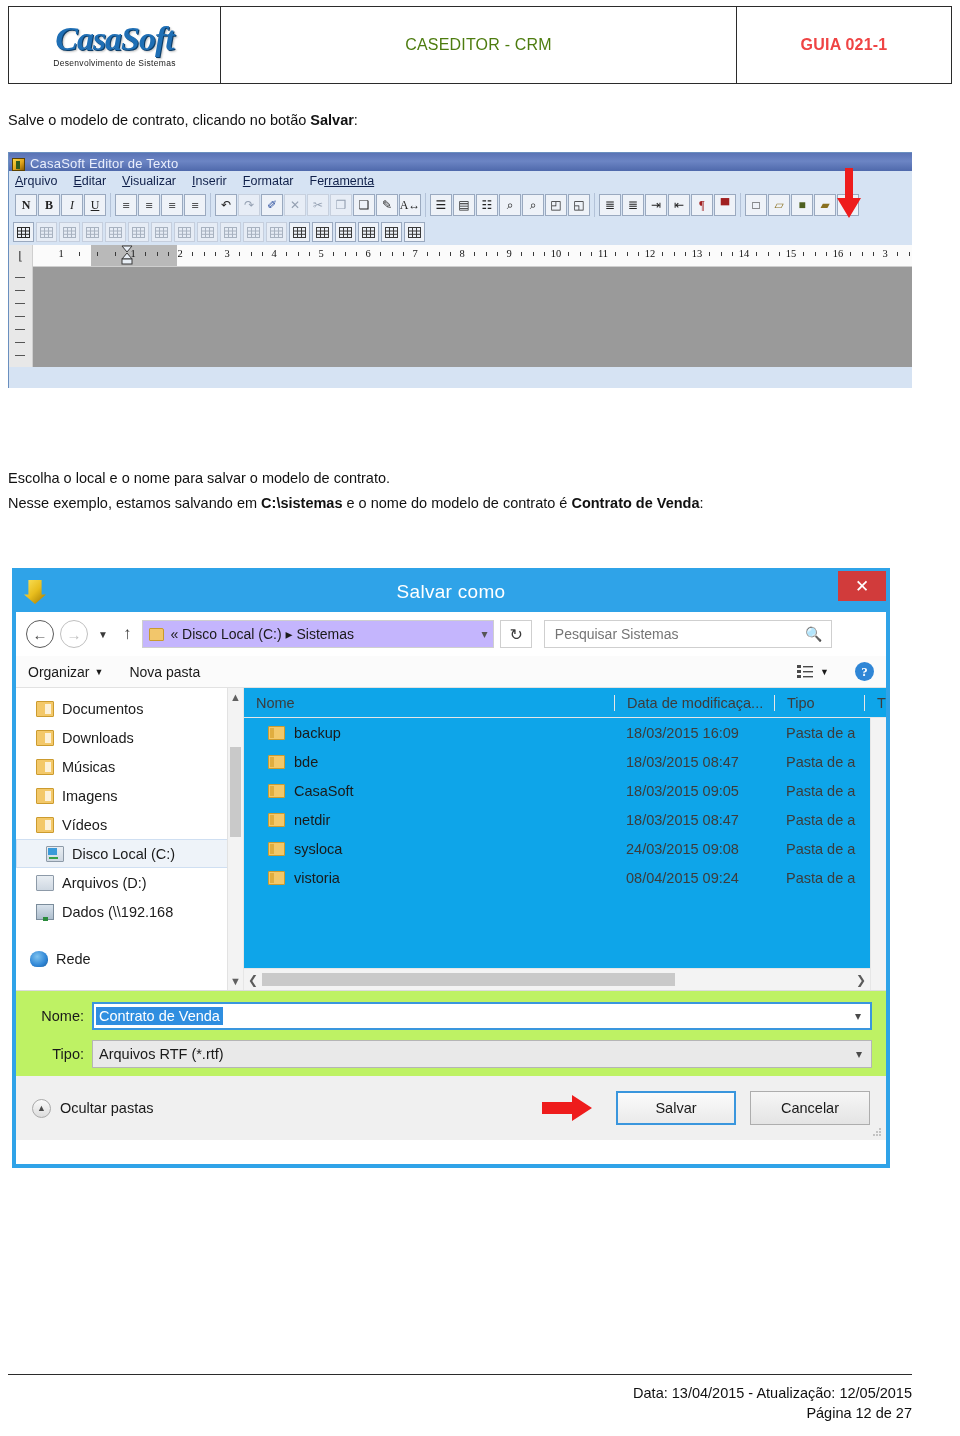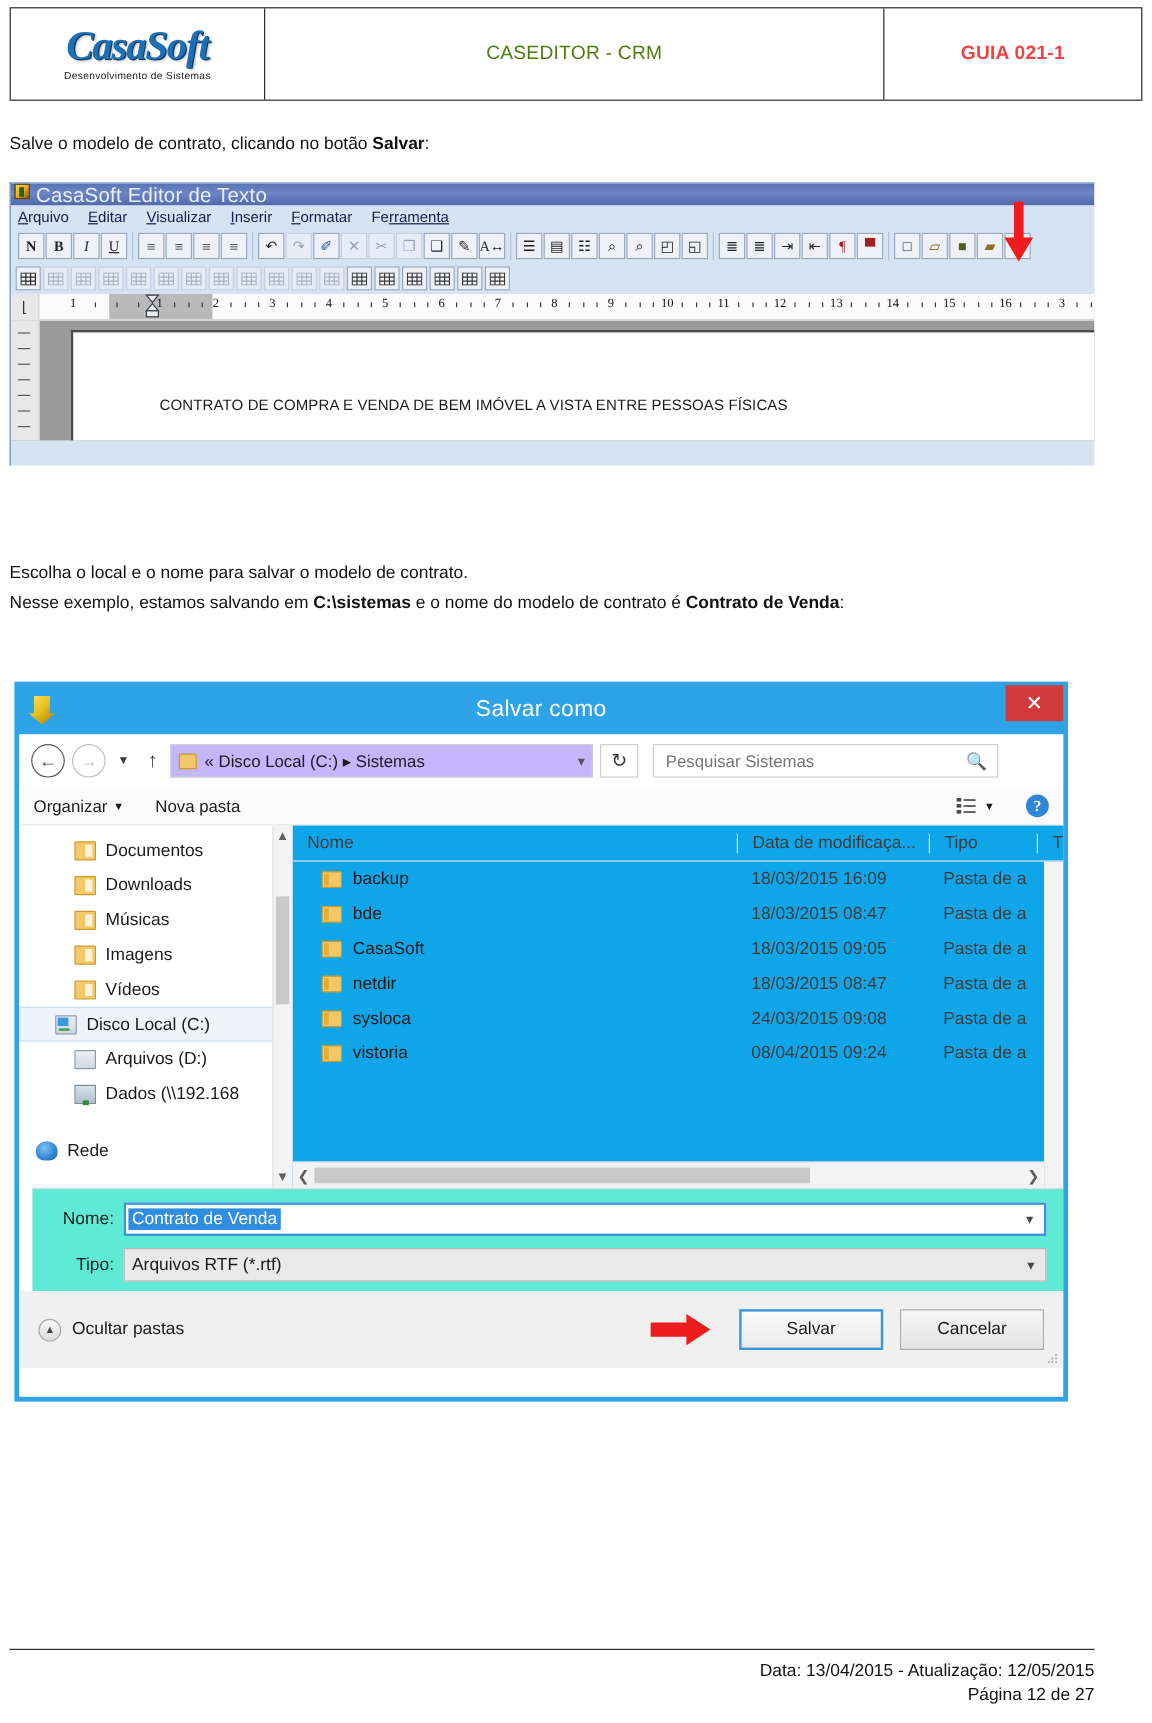--- a/index.html
+++ b/index.html
@@ -65,24 +65,24 @@
     width: 904px; height: 236px;
     background: #d6e3f3;
     border-top: 1px solid #6a8fbf;
     border-left: 1px solid #6a8fbf;
     overflow: hidden;
     font-family: "Liberation Sans", sans-serif;
   }
   .ed-titlebar {
     height: 18px;
     background: linear-gradient(to bottom, #5a73b5 0%, #6c85c4 45%, #4f69ab 100%);
-    display: flex; align-items: flex-start;
+    display: flex; align-items: flex-end;
     padding-left: 3px;
     color: #e9eefc;
-    font-size: 17px;
+    font-size: 13px;
     position: relative;
   }
   .ed-ticon {
     width: 13px; height: 13px; margin-right: 5px;
     background: linear-gradient(135deg,#f7d94a 0%, #e2a51b 55%, #8d5c00 100%);
     border: 1px solid #5d4200;
     position: relative; flex: 0 0 auto;
   }
   .ed-ticon:after {
     content: ""; position: absolute; left: 3px; top: 2px;
@@ -249,21 +249,21 @@
     font-family: "Liberation Serif", serif;
   }
 
   .panes { display: flex; height: 302px; }
   .pane-tree {
     width: 228px; background: #ffffff; border-right: 1px solid #e6e6e6;
     position: relative; padding-top: 6px;
   }
   .tree-item {
     height: 29px; display: flex; align-items: center; gap: 8px;
-    padding-left: 46px; font-size: 14.5px; color: #1a1a1a;
+    padding-left: 20px; font-size: 14.5px; color: #1a1a1a;
   }
   .tree-item.sel { background: #eef3f9; border: 1px solid #cfdff2; padding-left: 29px; }
   .tree-item.net { padding-left: 14px; margin-top: 18px; }
   .ticon { width: 18px; height: 16px; flex: 0 0 auto; position: relative; }
   .ticon.folder { background: #f3c869; border: 1px solid #cc9b2e; border-radius: 1px; }
   .ticon.folder:after {
     content: ""; position: absolute; right: 2px; top: 2px; bottom: 2px; width: 6px;
     background: #ffffff; opacity: .75;
   }
   .ticon.drive {
@@ -332,23 +332,22 @@
   }
   .hs-arrow { width: 18px; text-align: center; font-size: 12px; color: #5b5b5b; }
   .hs-track { flex: 1; height: 13px; position: relative; }
   .hs-thumb { position: absolute; left: 0; top: 0; width: 70%; height: 13px; background: #c9c9c9; }
   .vscroll-list {
     position: absolute; right: 0; top: 30px; bottom: 0; width: 16px; background: #f3f3f3;
     border-left: 1px solid #e6e6e6;
   }
 
   .fields {
-    height: 86px; background: #5eead4; border-top: 1px solid #dcdcdc;
+    height: 86px; background: #bef264; border-top: 1px solid #dcdcdc;
     padding: 10px 14px 0 14px;
-    margin-left: 11px;
   }
   .frow { display: flex; align-items: center; height: 30px; margin-bottom: 8px; }
   .flabel { width: 62px; text-align: right; font-size: 14.5px; color: #1a1a1a; padding-right: 8px; }
   .fctl {
     flex: 1; height: 28px; display: flex; align-items: center;
     border: 1px solid #b5b5b5; background: #ffffff;
     font-size: 14.5px; color: #1a1a1a; padding: 0 2px;
   }
   .fctl.focus { border: 2px solid #3a96dd; }
   .fctl.grey { background: #e9e9e9; }
@@ -730,23 +729,20 @@
   <div class="ed-canvas">
     <div class="ed-vruler" id="v-ruler">
         <div class="vrt" style="top: 10px;"></div>
         <div class="vrt" style="top: 23px;"></div>
         <div class="vrt" style="top: 36px;"></div>
         <div class="vrt" style="top: 49px;"></div>
         <div class="vrt" style="top: 62px;"></div>
         <div class="vrt" style="top: 75px;"></div>
         <div class="vrt" style="top: 88px;"></div>
       </div>
-    <div class="ed-page">
-      <div class="ed-doc-text">CONTRATO DE COMPRA E VENDA DE BEM IMÓVEL A VISTA ENTRE PESSOAS FÍSICAS</div>
-    </div>
   </div>
 </div>
 
 <div class="red-arrow-down">
   <svg width="28" height="52" viewBox="0 0 28 52">
     <polygon points="10,0 18,0 18,30 26,30 14,50 2,30 10,30" fill="#ee1c1c"></polygon>
   </svg>
 </div>
 
 <div class="para" id="p-mid1">Escolha o local e o nome para salvar o modelo de contrato.</div>

